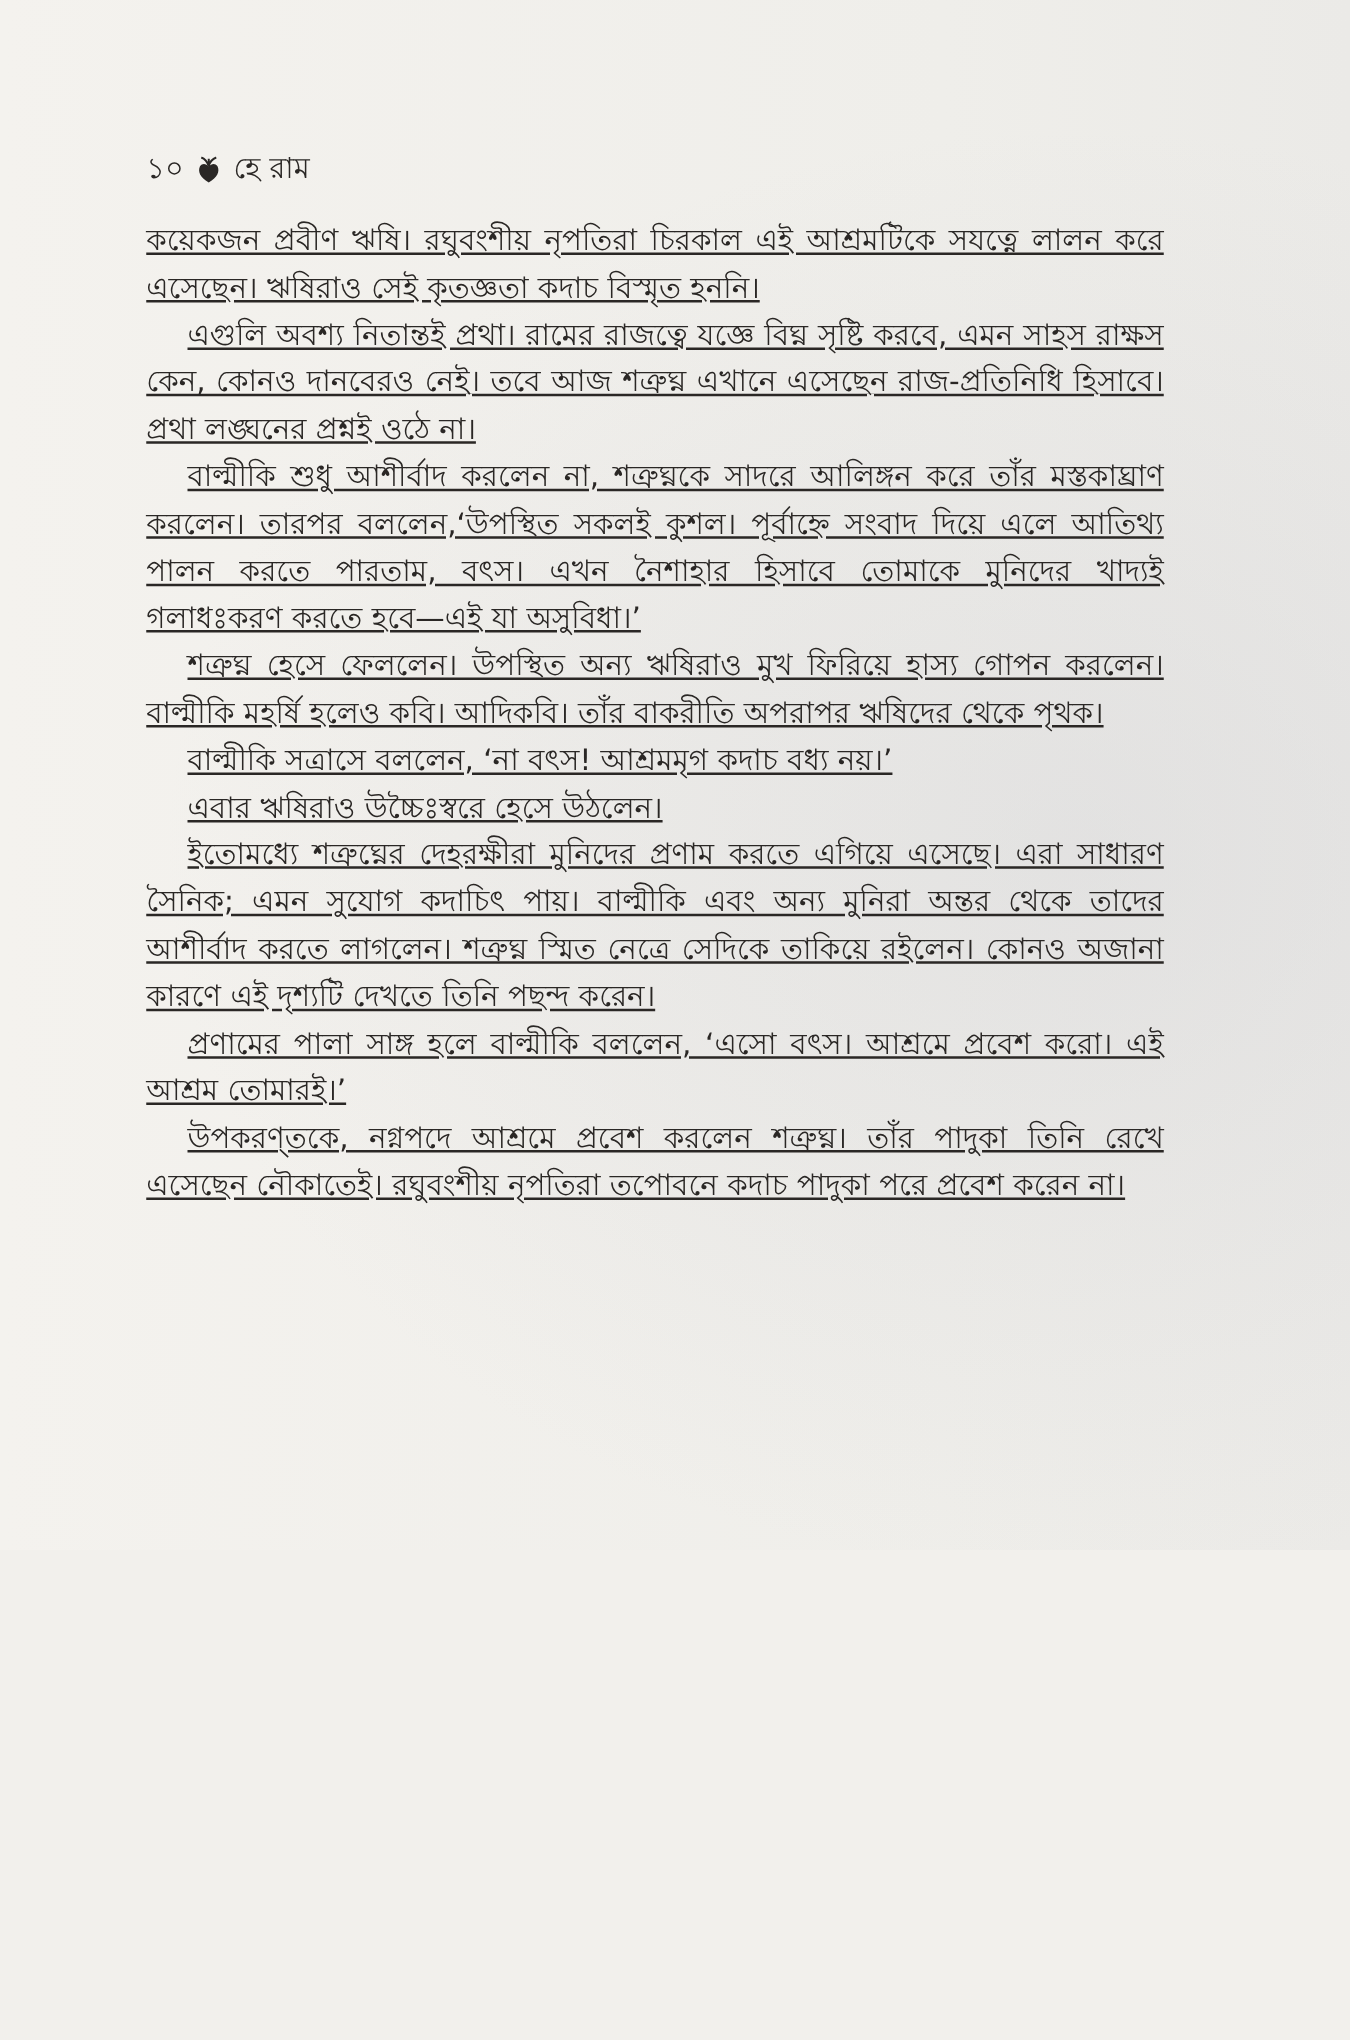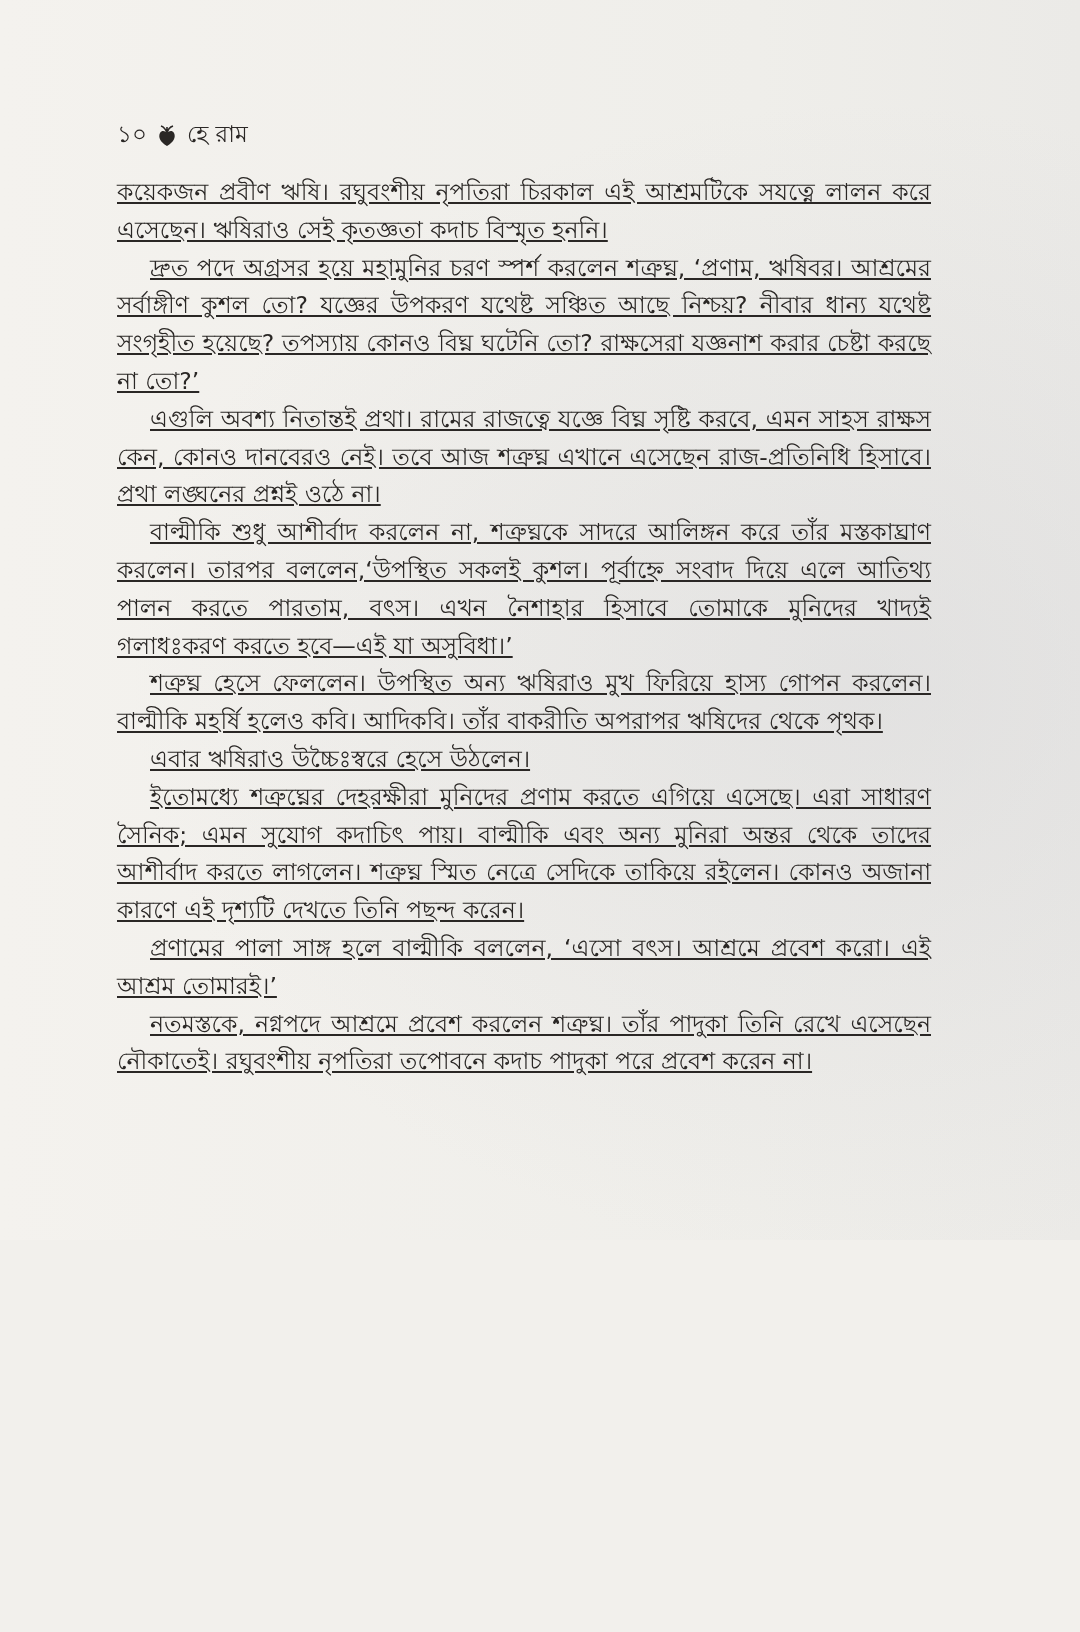--- a/index.html
+++ b/index.html
@@ -45,22 +45,22 @@
       <svg viewBox="0 0 20 22">
         <path d="M10 21 C3 17 1 12 3 8 C5 5 8 6 10 8 C12 6 15 5 17 8 C19 12 17 17 10 21 Z" fill="#2a2725"></path>
         <path d="M10 8 C9 5 7 2 4 1 M10 8 C11 4 13 2 16 1 M10 7 L10 2" stroke="#2a2725" stroke-width="1.6" fill="none"></path>
       </svg>
     </span>
     <span>হে রাম</span>
   </div>
 
   <div class="body-text">
     <p class="para noindent">কয়েকজন প্রবীণ ঋষি। রঘুবংশীয় নৃপতিরা চিরকাল এই আশ্রমটিকে সযত্নে লালন করে এসেছেন। ঋষিরাও সেই কৃতজ্ঞতা কদাচ বিস্মৃত হননি।</p>
-    <p class="para">দ্রুত পদে অগ্রসর হয়ে মহামুনির চরণ স্পর্শ করলেন শত্রুঘ্ন, ‘প্রণাম, ঋষিবর। আশ্রমের সর্বাঙ্গীণ কুশল তো? যজ্ঞের উপকরণ যথেষ্ট সঞ্চিত আছে নিশ্চয়? নীবার ধান্য যথেষ্ট সংগৃহীত হয়েছে? তপস্যায় কোনও বিঘ্ন ঘটেনি তো? রাক্ষসেরা যজ্ঞনাশ করার চেষ্টা করছে না তো?’</p>
     <p class="para">এগুলি অবশ্য নিতান্তই প্রথা। রামের রাজত্বে যজ্ঞে বিঘ্ন সৃষ্টি করবে, এমন সাহস রাক্ষস কেন, কোনও দানবেরও নেই। তবে আজ শত্রুঘ্ন এখানে এসেছেন রাজ-প্রতিনিধি হিসাবে। প্রথা লঙ্ঘনের প্রশ্নই ওঠে না।</p>
     <p class="para">বাল্মীকি শুধু আশীর্বাদ করলেন না, শত্রুঘ্নকে সাদরে আলিঙ্গন করে তাঁর মস্তকাঘ্রাণ করলেন। তারপর বললেন,‘উপস্থিত সকলই কুশল। পূর্বাহ্নে সংবাদ দিয়ে এলে আতিথ্য পালন করতে পারতাম, বৎস। এখন নৈশাহার হিসাবে তোমাকে মুনিদের খাদ্যই গলাধঃকরণ করতে হবে—এই যা অসুবিধা।’</p>
     <p class="para">শত্রুঘ্ন হেসে ফেললেন। উপস্থিত অন্য ঋষিরাও মুখ ফিরিয়ে হাস্য গোপন করলেন। বাল্মীকি মহর্ষি হলেও কবি। আদিকবি। তাঁর বাকরীতি অপরাপর ঋষিদের থেকে পৃথক।</p>
+    <p class="para">বাল্মীকি সত্রাসে বললেন, ‘না বৎস! আশ্রমমৃগ কদাচ বধ্য নয়।’</p>
     <p class="para">এবার ঋষিরাও উচ্চৈঃস্বরে হেসে উঠলেন।</p>
     <p class="para">ইতোমধ্যে শত্রুঘ্নের দেহরক্ষীরা মুনিদের প্রণাম করতে এগিয়ে এসেছে। এরা সাধারণ সৈনিক; এমন সুযোগ কদাচিৎ পায়। বাল্মীকি এবং অন্য মুনিরা অন্তর থেকে তাদের আশীর্বাদ করতে লাগলেন। শত্রুঘ্ন স্মিত নেত্রে সেদিকে তাকিয়ে রইলেন। কোনও অজানা কারণে এই দৃশ্যটি দেখতে তিনি পছন্দ করেন।</p>
     <p class="para">প্রণামের পালা সাঙ্গ হলে বাল্মীকি বললেন, ‘এসো বৎস। আশ্রমে প্রবেশ করো। এই আশ্রম তোমারই।’</p>
-    <p class="para">নতমস্তকে, নগ্নপদে আশ্রমে প্রবেশ করলেন শত্রুঘ্ন। তাঁর পাদুকা তিনি রেখে এসেছেন নৌকাতেই। রঘুবংশীয় নৃপতিরা তপোবনে কদাচ পাদুকা পরে প্রবেশ করেন না।</p>
+    <p class="para">উপকরণ্তকে, নগ্নপদে আশ্রমে প্রবেশ করলেন শত্রুঘ্ন। তাঁর পাদুকা তিনি রেখে এসেছেন নৌকাতেই। রঘুবংশীয় নৃপতিরা তপোবনে কদাচ পাদুকা পরে প্রবেশ করেন না।</p>
   </div>
 </div>
 
 </body></html>

